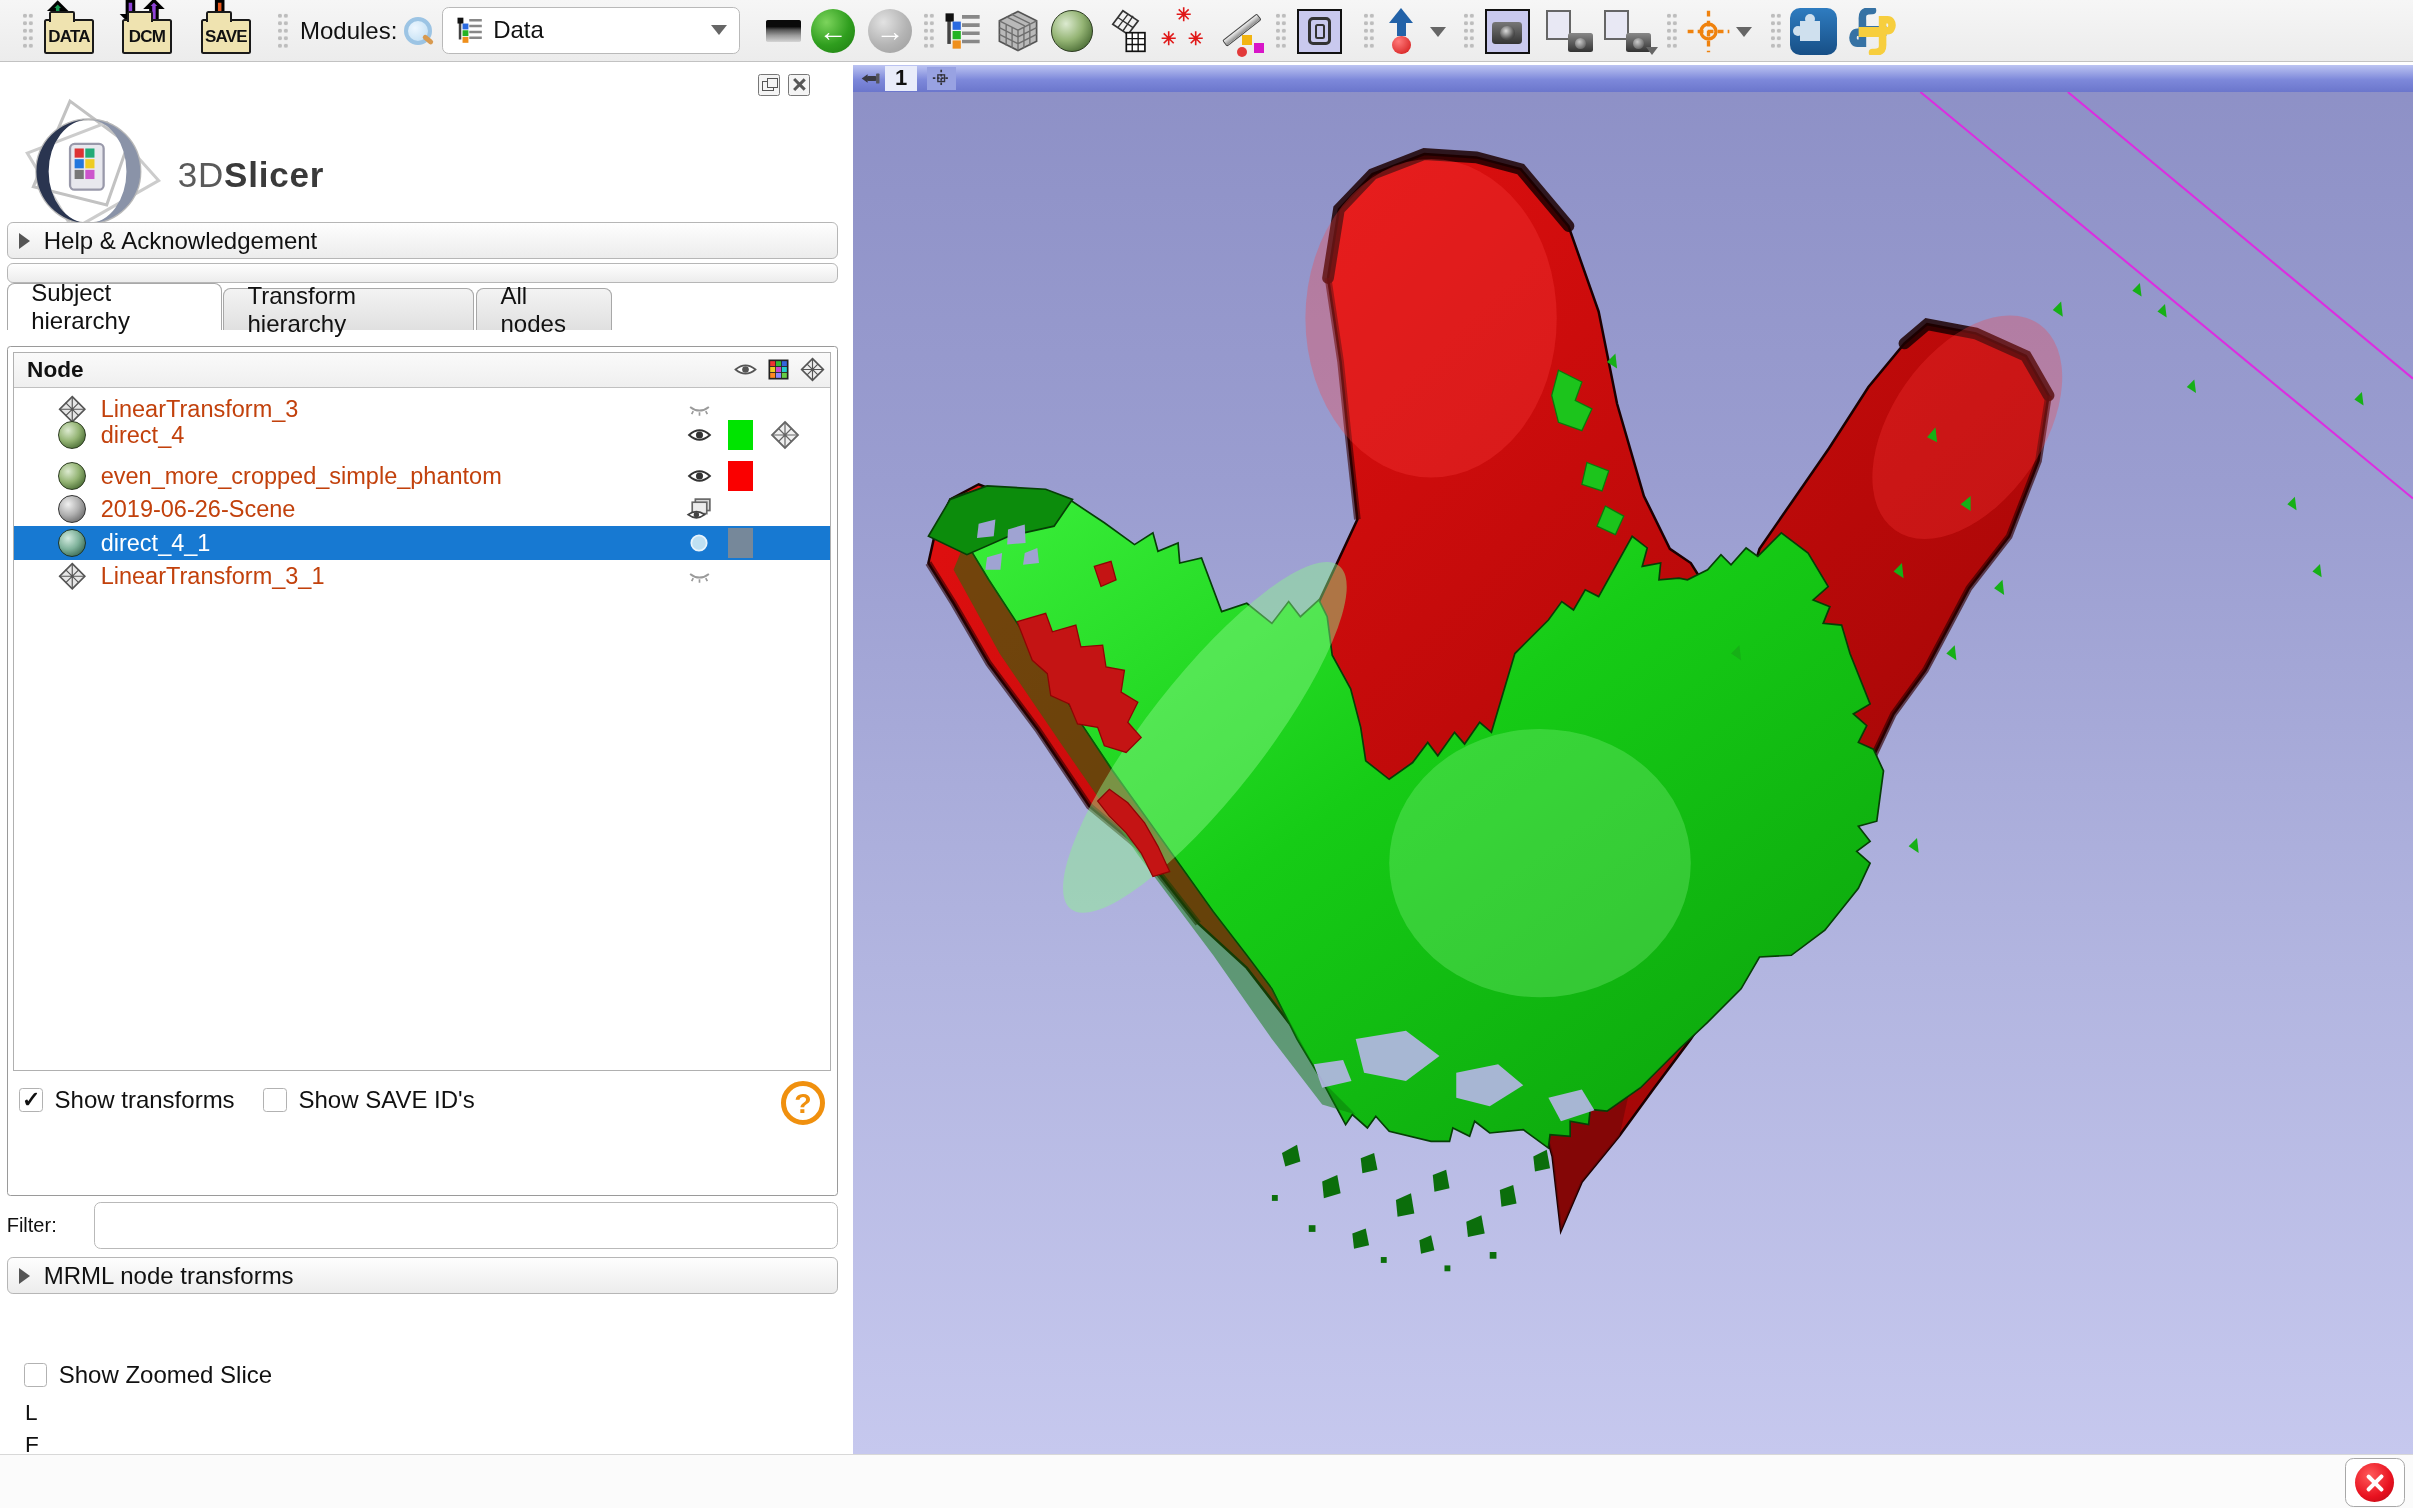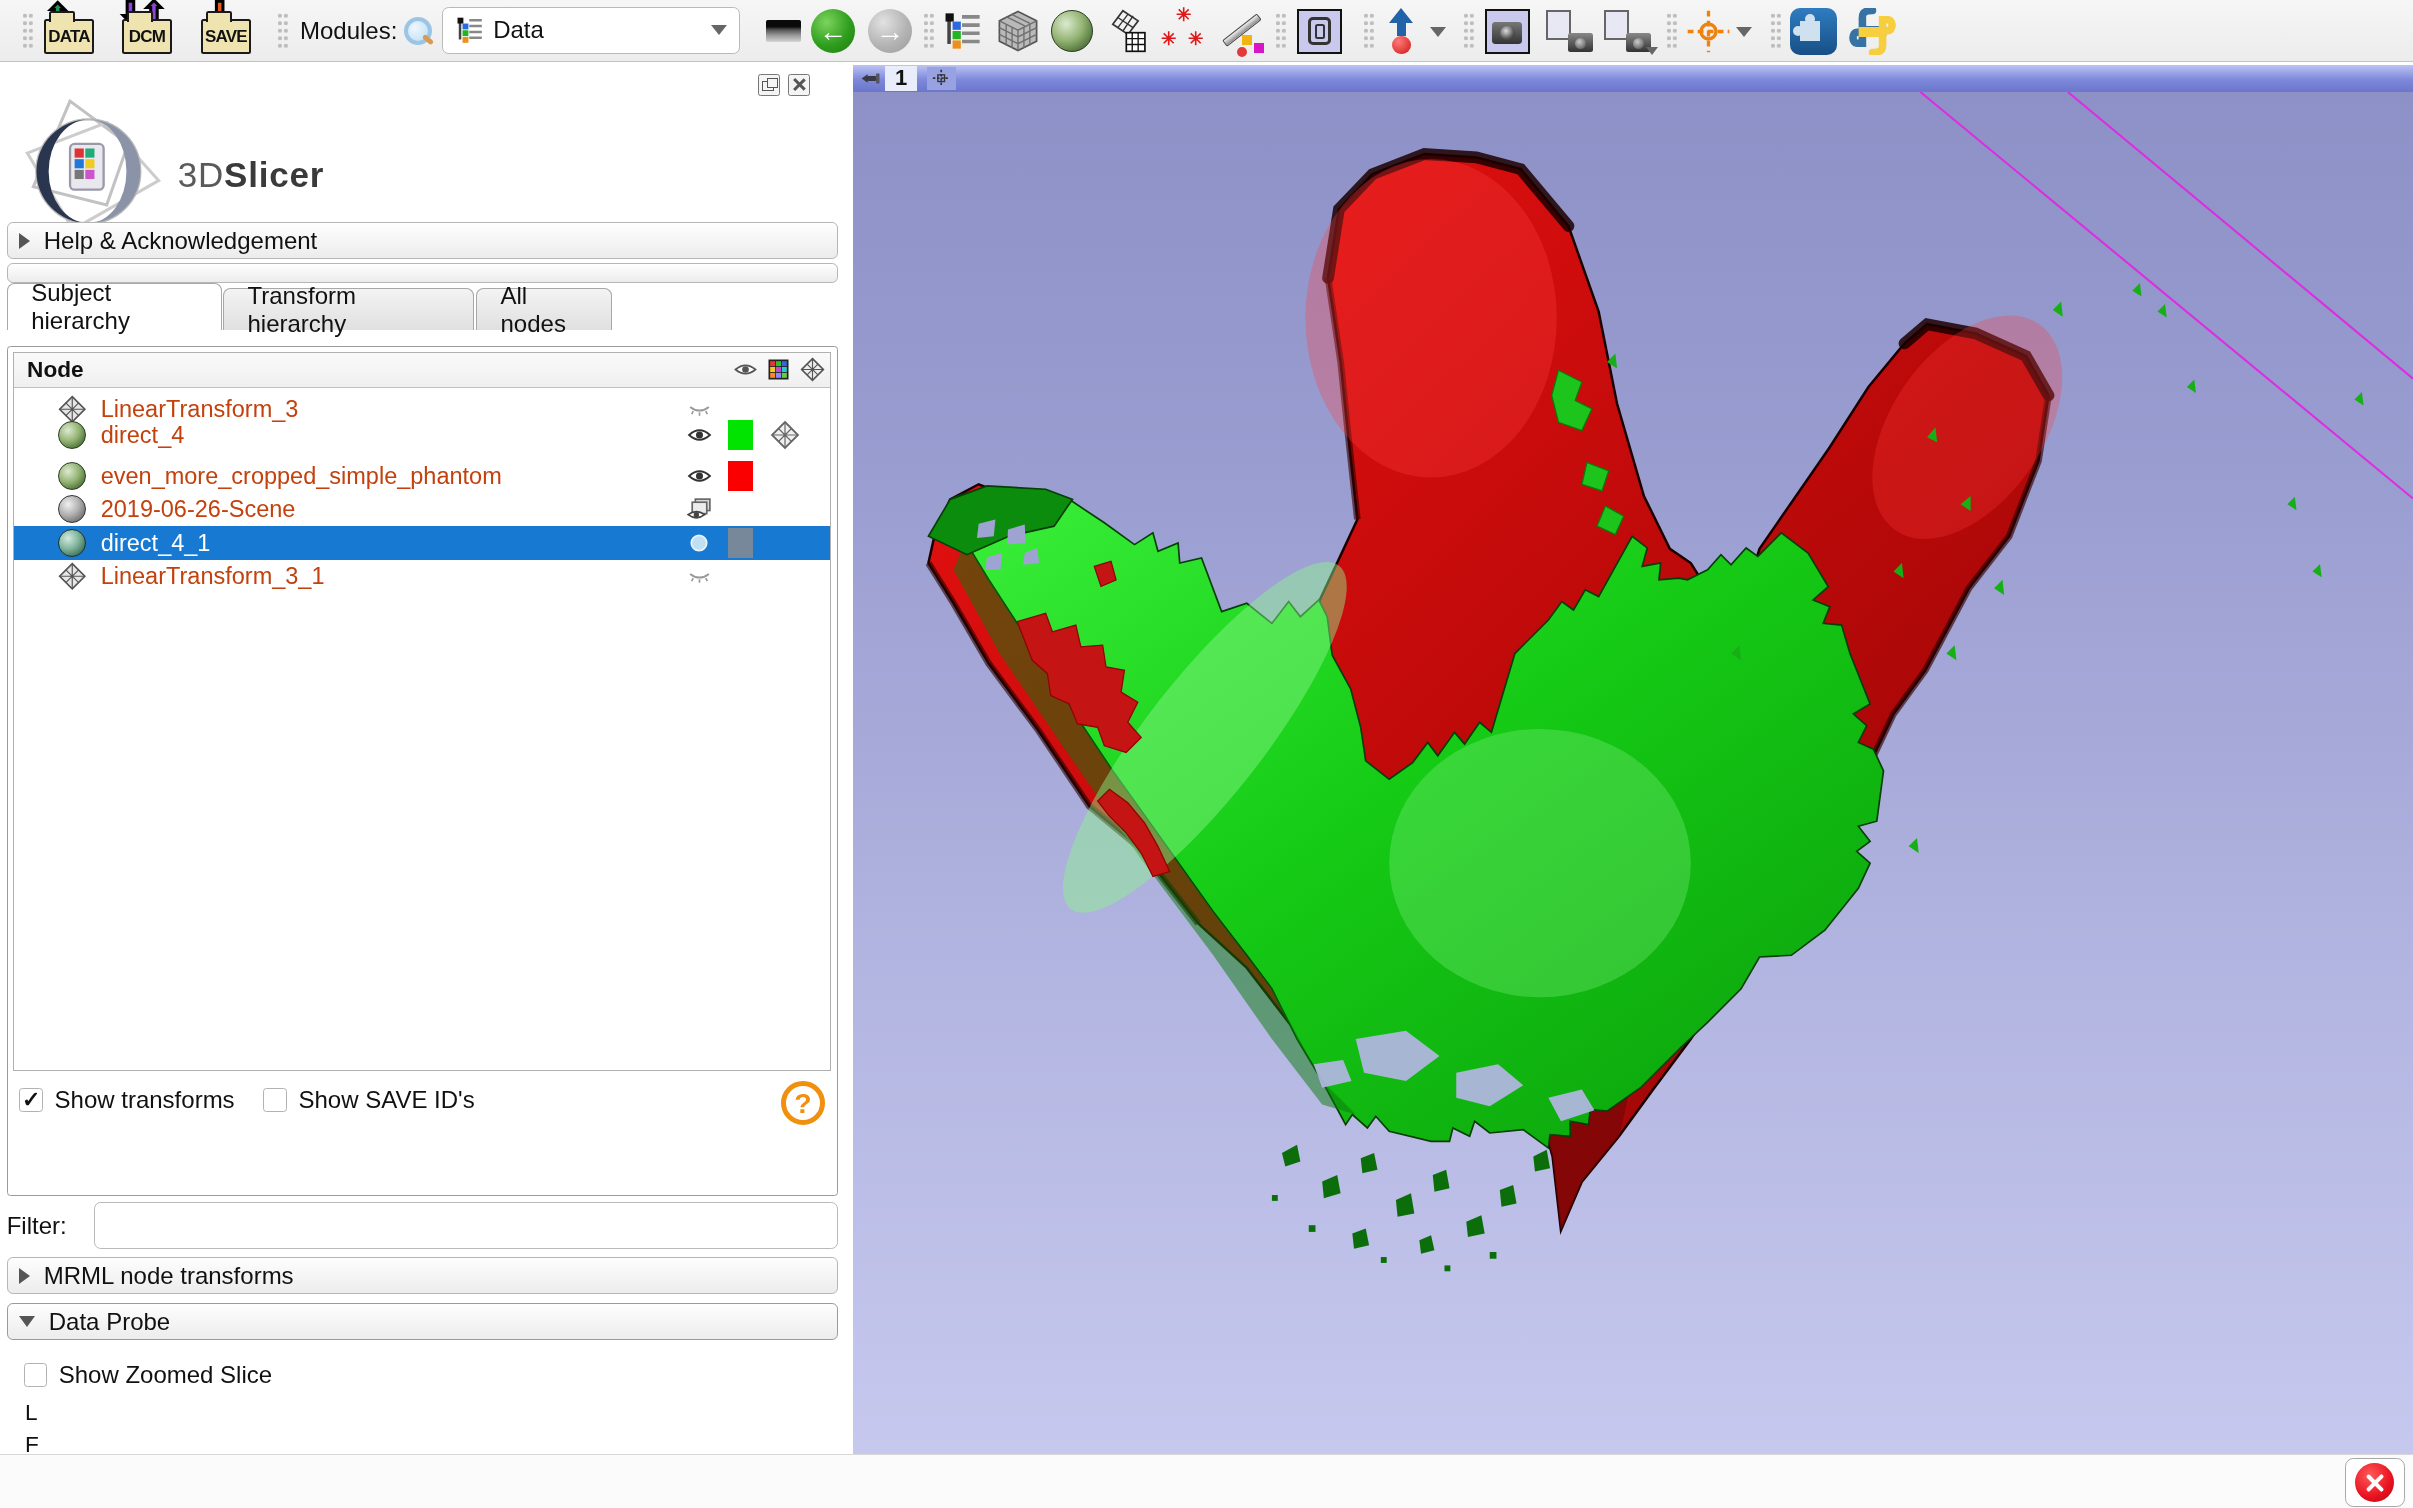--- a/index.html
+++ b/index.html
@@ -133,21 +133,21 @@
   .swatch { position:absolute; left:714px; top:1.7px; width:25px; height:30px; }
   .tbadge { position:absolute; left:756px; width:30px; height:30px; }
 
   .cb { width:23.5px; height:23.5px; border:1.7px solid #b2b2b2; border-radius:3.4px; background:#fff;
     display:flex; align-items:center; justify-content:center; font-size:22px; font-weight:bold; color:#111; }
   .cbrow { display:flex; align-items:center; gap:11.7px; font-size:24px; color:#111; position:absolute; }
   #help-q { position:absolute; right:11.7px; top:-5px; width:44px; height:44px; border-radius:50%;
     border:5px solid #f0900e; color:#f0900e; background:#fff; font-size:28.5px; font-weight:bold;
     display:flex; align-items:center; justify-content:center; }
   #filter-row { position:absolute; left:6.7px; top:1138px; width:831px; height:47px; display:flex; align-items:center; }
-  #filter-label { font-size:24px; color:#111; }
+  #filter-label { font-size:20px; color:#111; }
   #filter-input { position:absolute; left:87px; top:0; width:744px; height:47px;
     border:1.7px solid #b9b9b9; border-radius:6.7px; font-size:23.5px; padding:0 11.7px;
     font-family:"Liberation Sans",sans-serif; }
   .probe-label { position:absolute; left:25px; font-size:22.6px; color:#111; }
 
   
   #viewport { position:absolute; left:853px; top:65px; width:1560px; height:1389px;
     background:linear-gradient(180deg,#8d90c6 0%,#9a9dd0 30%,#b2b5e0 65%,#c6c8ee 100%); }
   #viewbar { position:absolute; left:0; top:0; width:100%; height:27px;
     background:linear-gradient(#bcc4f2,#7d88da 55%,#6b76cc); display:flex; align-items:center; }
@@ -507,24 +507,20 @@
     <div id="filter-row">
       <span id="filter-label">Filter:</span>
       <input id="filter-input" type="text" value="" style="">
     </div>
 
     <div class="sectionbar" style="top:1193px">
       <span class="tri-r"></span>
       <span>MRML node transforms</span>
     </div>
 
-    <div class="sectionbar" style="top:1239px;border-color:#9a9a9a">
-      <span class="tri-d"></span>
-      <span>Data Probe</span>
-    </div>
 
     <div class="cbrow" style="left:23.5px;top:1219px;top:1297px">
       <span class="cb"></span>
       <span>Show Zoomed Slice</span>
     </div>
 
     <span class="probe-label" style="top:1270px;top:1336px">L</span>
     <span class="probe-label" style="top:1368px">F</span>
     <span class="probe-label" style="top:1399px">B</span>
   </div>

